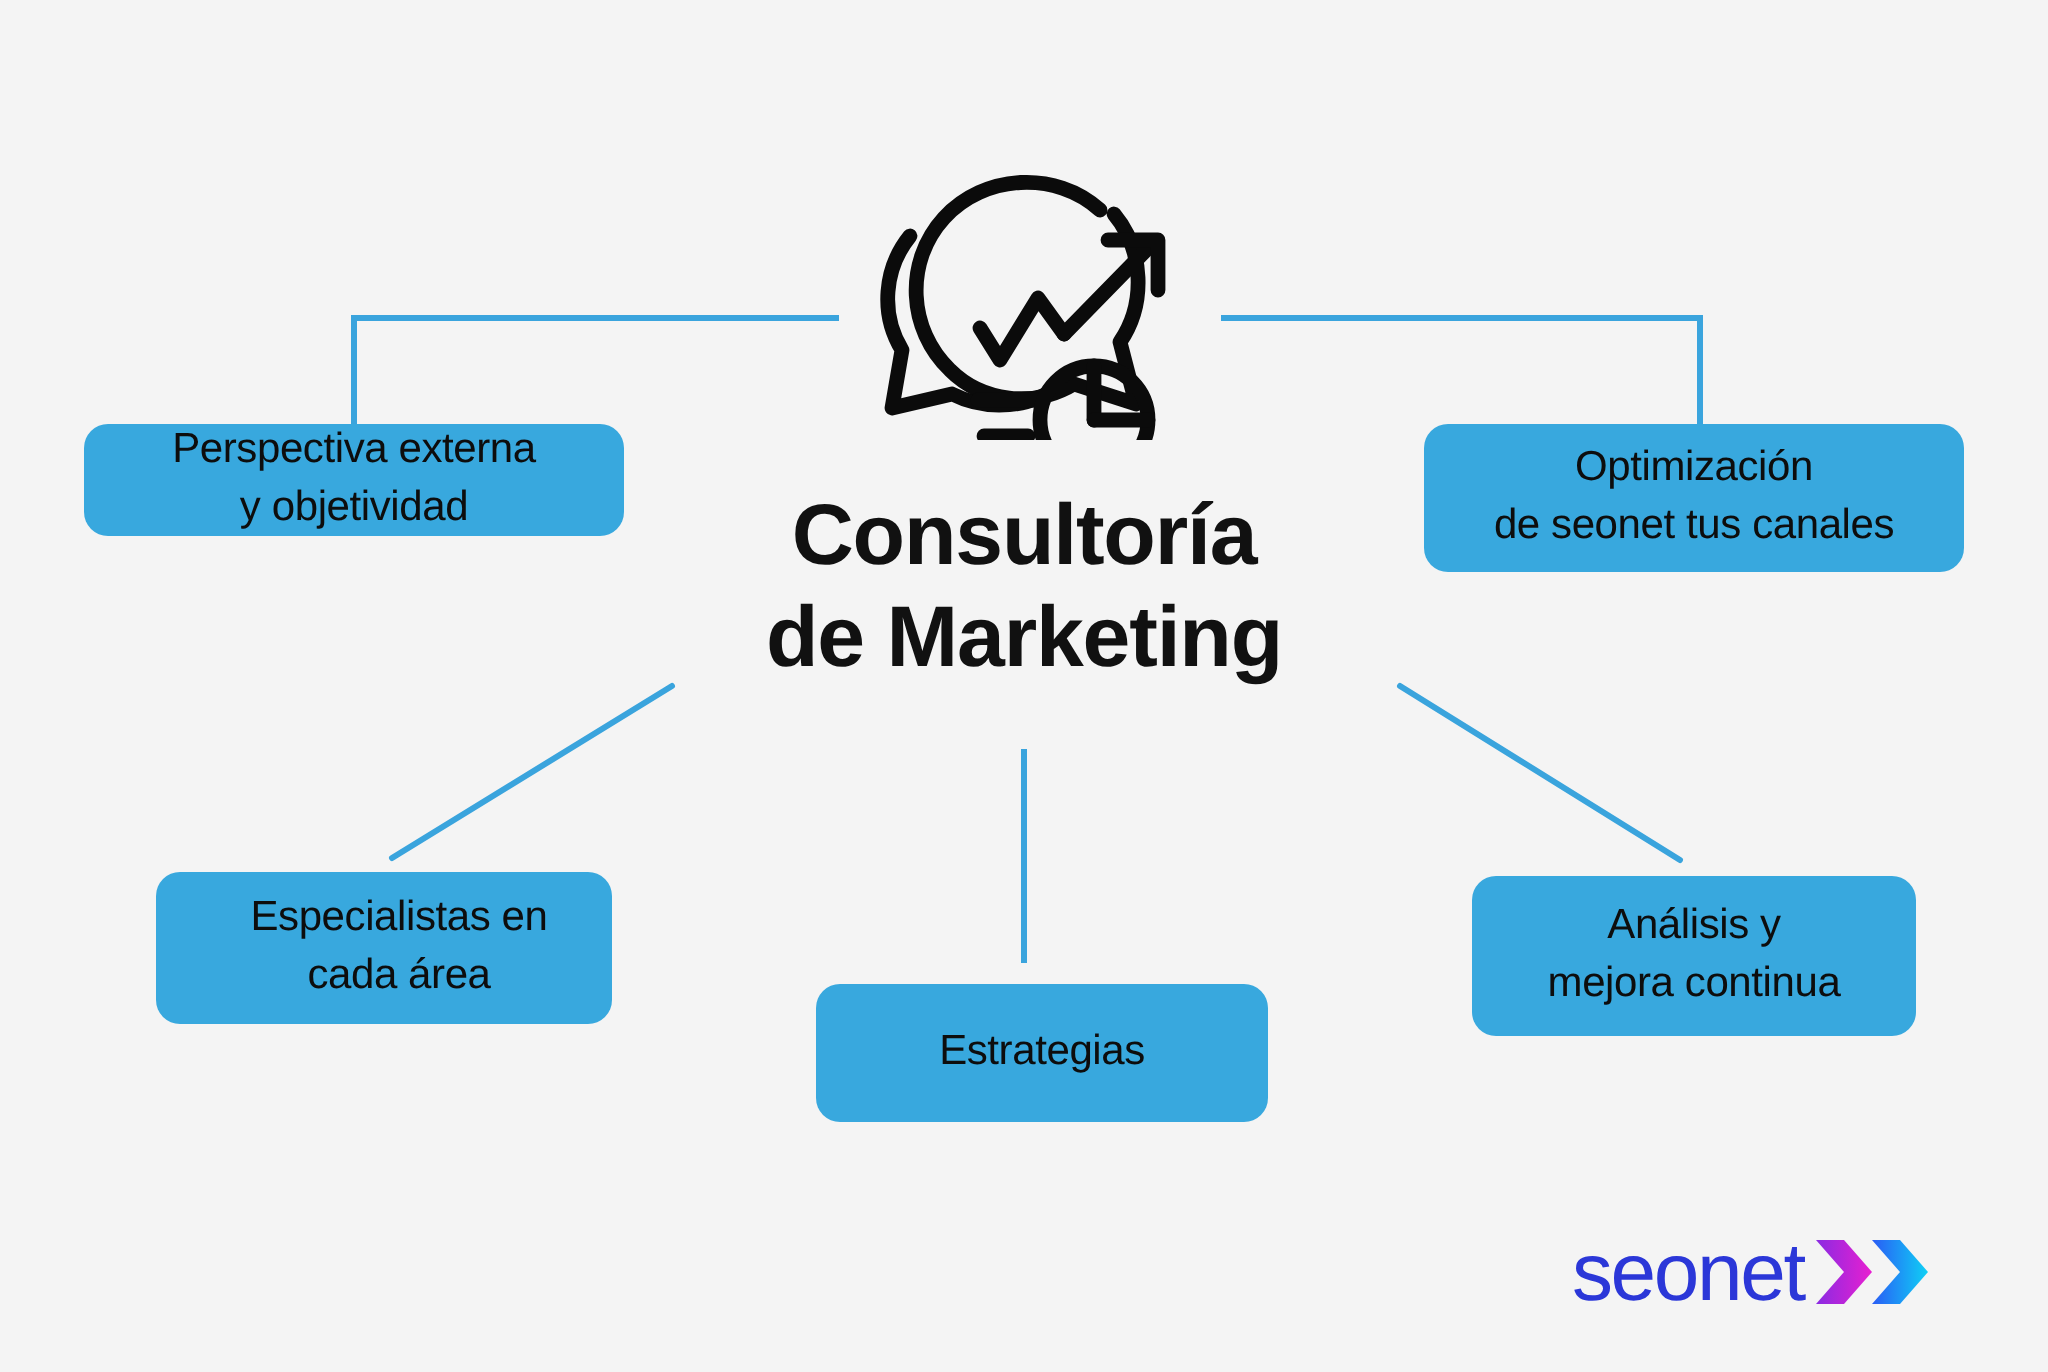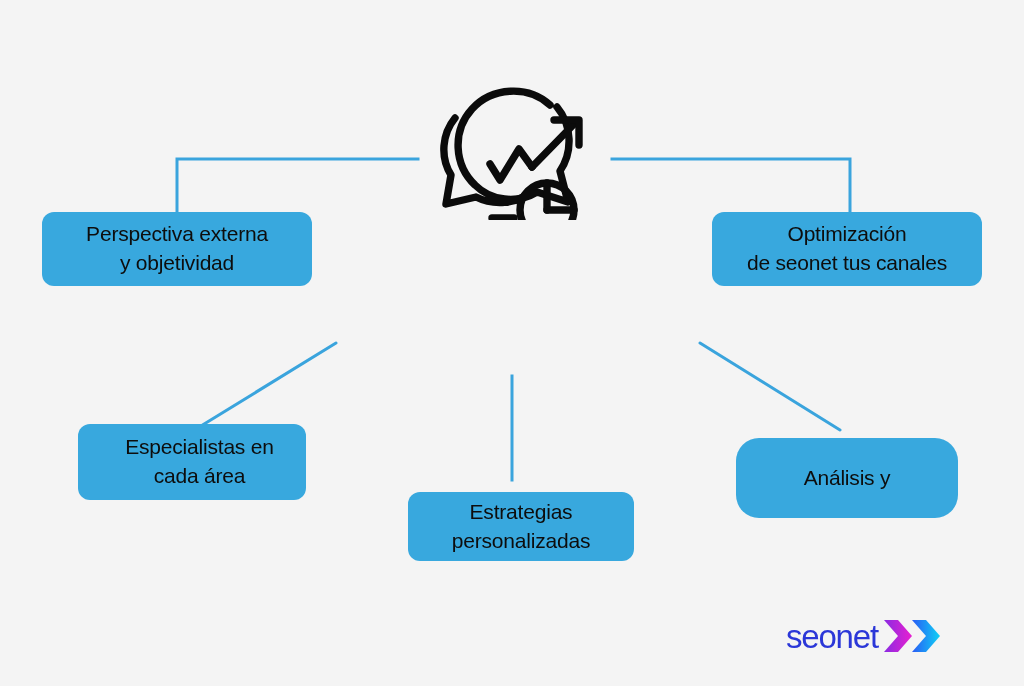--- a/index.html
+++ b/index.html
@@ -70,38 +70,38 @@
     display: flex;
     flex-direction: column;
     align-items: center;
     justify-content: center;
     letter-spacing: -0.2px;
     box-sizing: border-box;
     padding: 6px 10px;
   }
   .node-box .bline { display: block; white-space: nowrap; }
 
-  #node-perspectiva { left: 42px;  top: 212px; width: 270px; height: 74px; }
+  #node-perspectiva { left: 42px;  top: 212px; width: 270px; height: 56px; }
   #node-optimizacion{ left: 712px; top: 212px; width: 270px; height: 74px; }
-  #node-especialistas{left: 78px;  top: 424px; width: 228px; height: 76px; padding-left: 25px; }
+  #node-especialistas{left: 78px;  top: 436px; width: 228px; height: 76px; padding-left: 25px; }
   #node-estrategias { left: 396px; top: 492px; width: 226px; height: 69px; margin-left: 12px; }
-  #node-analisis    { left: 736px; top: 438px; width: 222px; height: 80px; border-radius: 23px; }
+  #node-analisis    { left: 736px; top: 438px; width: 222px; height: 80px; }
 
   
   #logo {
     position: absolute;
     left: 786px;
     top: 612px;
     height: 48px;
     display: flex;
     align-items: center;
   }
   #logo-word {
     font-family: "Liberation Sans", sans-serif;
-    font-size: 33px;
+    font-size: 41px;
     font-weight: normal;
     letter-spacing: -1.2px;
     color: #2b37d8;
     line-height: 1;
   }
   #logo-chevrons {
     margin-left: 4px;
     display: block;
   }
 </style>
@@ -149,43 +149,47 @@
       <path d="M 55 142 L 85 142"></path>
       <path d="M 58 160 L 80 160"></path>
 
       <circle cx="113" cy="152" r="27"></circle>
 
       <path d="M 113 152 L 113 125"></path>
       <path d="M 113 152 L 140 152"></path>
     </g>
   </svg>
 
+  <div id="center-title">
+    <span class="tline">Consultoría</span>
+    <span class="tline">de Marketing</span>
+  </div>
 
   <div class="node-box" id="node-perspectiva">
     <span class="bline">Perspectiva externa</span>
     <span class="bline">y objetividad</span>
   </div>
 
   <div class="node-box" id="node-optimizacion">
     <span class="bline">Optimización</span>
     <span class="bline">de seonet tus canales</span>
   </div>
 
   <div class="node-box" id="node-especialistas">
     <span class="bline">Especialistas en</span>
     <span class="bline">cada área</span>
   </div>
 
   <div class="node-box" id="node-estrategias">
     <span class="bline">Estrategias</span>
-    <span class="bline">personalizadas</span>
   </div>
 
   <div class="node-box" id="node-analisis">
     <span class="bline">Análisis y</span>
+    <span class="bline">mejora continua</span>
   </div>
 
   <div id="logo">
     <span id="logo-word">seonet</span>
     <svg id="logo-chevrons" viewBox="0 0 62 40" width="62" height="40" aria-hidden="true">
       <defs>
         <linearGradient id="chev1" x1="0" y1="0" x2="1" y2="0">
           <stop offset="0%" stop-color="#8a2be2"></stop>
           <stop offset="100%" stop-color="#e81fd0"></stop>
         </linearGradient>

